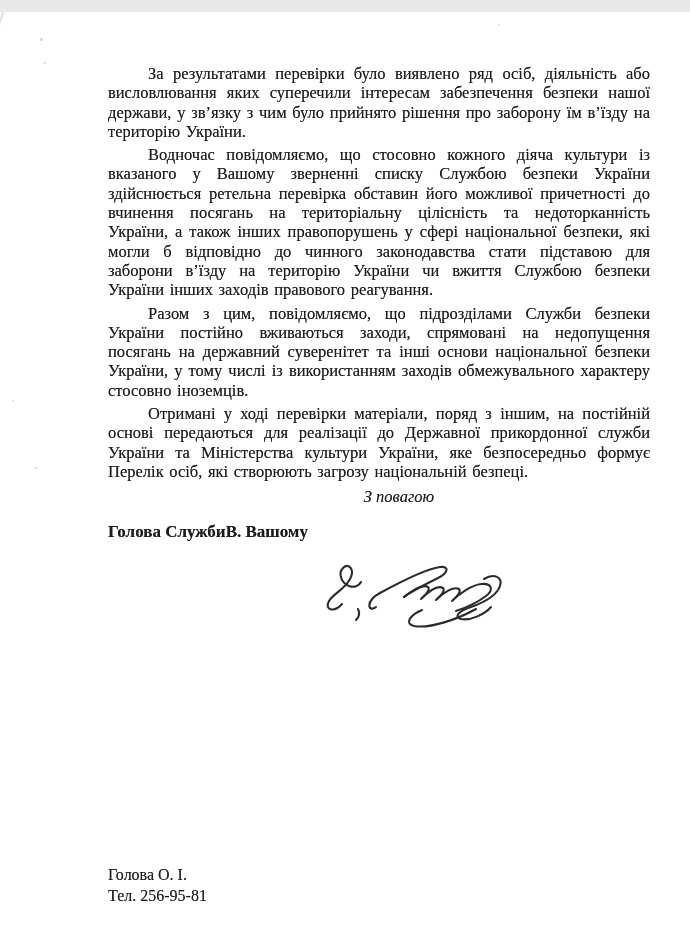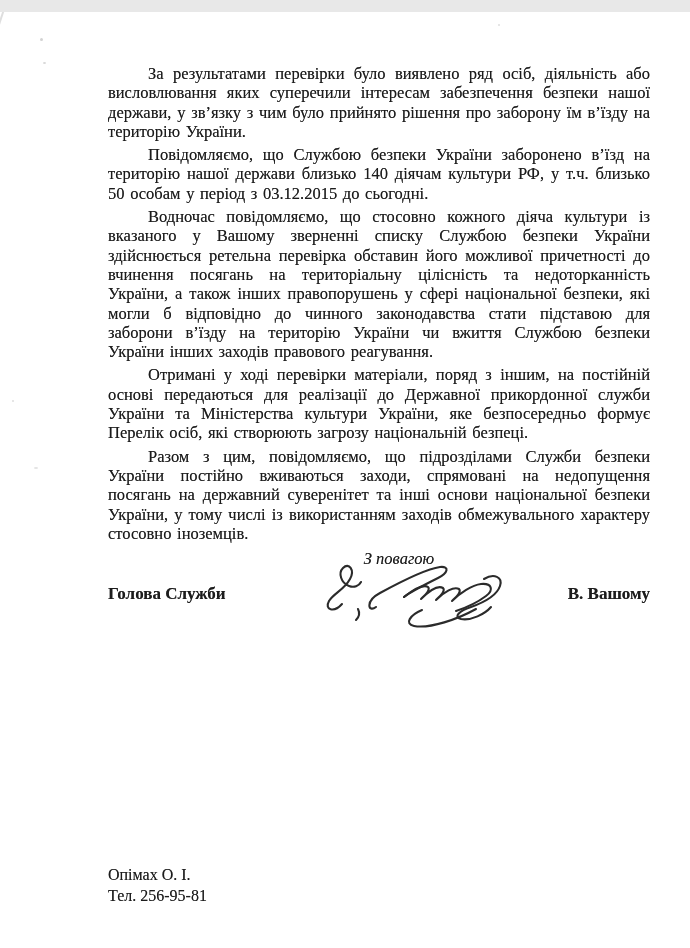--- a/index.html
+++ b/index.html
@@ -35,21 +35,20 @@
     font-style: italic;
     text-indent: 40px;
     text-shadow: 0 0 0.3px rgba(0,0,0,0.5);
     text-align: center;
   }
   .sig-row {
     position: relative;
     margin-top: 8px;
     height: 70px;
     display: flex;
-    justify-content: space-between;
     align-items: flex-start;
   }
   .sig-title, .sig-name {
     font-weight: bold;
     font-size: 17px;
     line-height: 20px;
     padding-top: 8px;
     text-shadow: 0 0 0.3px rgba(0,0,0,0.55);
   }
   .signature-svg {
@@ -91,24 +90,23 @@
 
   <div class="corner-line"></div>
   <div class="speck speck-1"></div>
   <div class="speck speck-2"></div>
   <div class="speck speck-3"></div>
   <div class="speck speck-4"></div>
   <div class="speck speck-5"></div>
 
   <div class="content">
     <p class="body-par">За результатами перевірки було виявлено ряд осіб, діяльність або висловлювання яких суперечили інтересам забезпечення безпеки нашої держави, у зв’язку з чим було прийнято рішення про заборону їм в’їзду на територію України.</p>
-    <p class="body-par">Повідомляємо, що Службою безпеки України заборонено в’їзд на територію нашої держави близько 140 діячам культури РФ, у т.ч. близько 50 особам у період з 03.12.2015 до сьогодні.</p>
     <p class="body-par">Водночас повідомляємо, що стосовно кожного діяча культури із вказаного у Вашому зверненні списку Службою безпеки України здійснюється ретельна перевірка обставин його можливої причетності до вчинення посягань на територіальну цілісність та недоторканність України, а також інших правопорушень у сфері національної безпеки, які могли б відповідно до чинного законодавства стати підставою для заборони в’їзду на територію України чи вжиття Службою безпеки України інших заходів правового реагування.</p>
+    <p class="body-par">Разом з цим, повідомляємо, що підрозділами Служби безпеки України постійно вживаються заходи, спрямовані на недопущення посягань на державний суверенітет та інші основи національної безпеки України, у тому числі із використанням заходів обмежувального характеру стосовно іноземців.</p>
     <p class="body-par">Отримані у ході перевірки матеріали, поряд з іншим, на постійній основі передаються для реалізації до Державної прикордонної служби України та Міністерства культури України, яке безпосередньо формує Перелік осіб, які створюють загрозу національній безпеці.</p>
-    <p class="body-par">Разом з цим, повідомляємо, що підрозділами Служби безпеки України постійно вживаються заходи, спрямовані на недопущення посягань на державний суверенітет та інші основи національної безпеки України, у тому числі із використанням заходів обмежувального характеру стосовно іноземців.</p>
 
     <p class="closing">З повагою</p>
 
     <div class="sig-row">
       <span class="sig-title">Голова Служби</span>
       <span class="sig-name">В. Вашому</span>
     </div>
   </div>
 
   <svg class="signature-svg" viewBox="0 0 196 76">
@@ -116,17 +114,17 @@
       <path d="M24 47 C16 56 6 53 11 44 C16 36 26 33 32 22 C37 13 31 5 25 11 C20 16 23 26 31 29 C36 31 41 29 43 25"></path>
       <path d="M40 52 C42 56 41 60 38 63"></path>
       <path d="M58 50 C50 56 47 44 62 36 C84 24 108 12 122 10 C132 9 130 16 120 21 C106 28 92 35 86 40"></path>
       <path d="M86 40 C96 32 106 27 110 30 C113 33 106 39 103 42 C111 34 120 28 125 31 C128 34 121 40 118 43 C126 35 136 29 141 32 C144 35 137 41 134 44 C142 36 154 28 163 27 C174 26 176 33 168 39 C160 45 147 51 138 54"></path>
       <path d="M166 22 C176 16 185 20 182 29 C179 38 167 45 153 50 C141 54 135 60 143 62 C153 64 167 57 173 50"></path>
       <path d="M158 52 C140 62 112 72 96 69 C86 67 92 58 104 53"></path>
     </g>
   </svg>
 
   <div class="footer">
-    <div>Опімах О. І.</div>
+    <div>Голова О. І.</div>
     <div>Тел. 256-95-81</div>
   </div>
 
 </div>
 
 </body></html>

